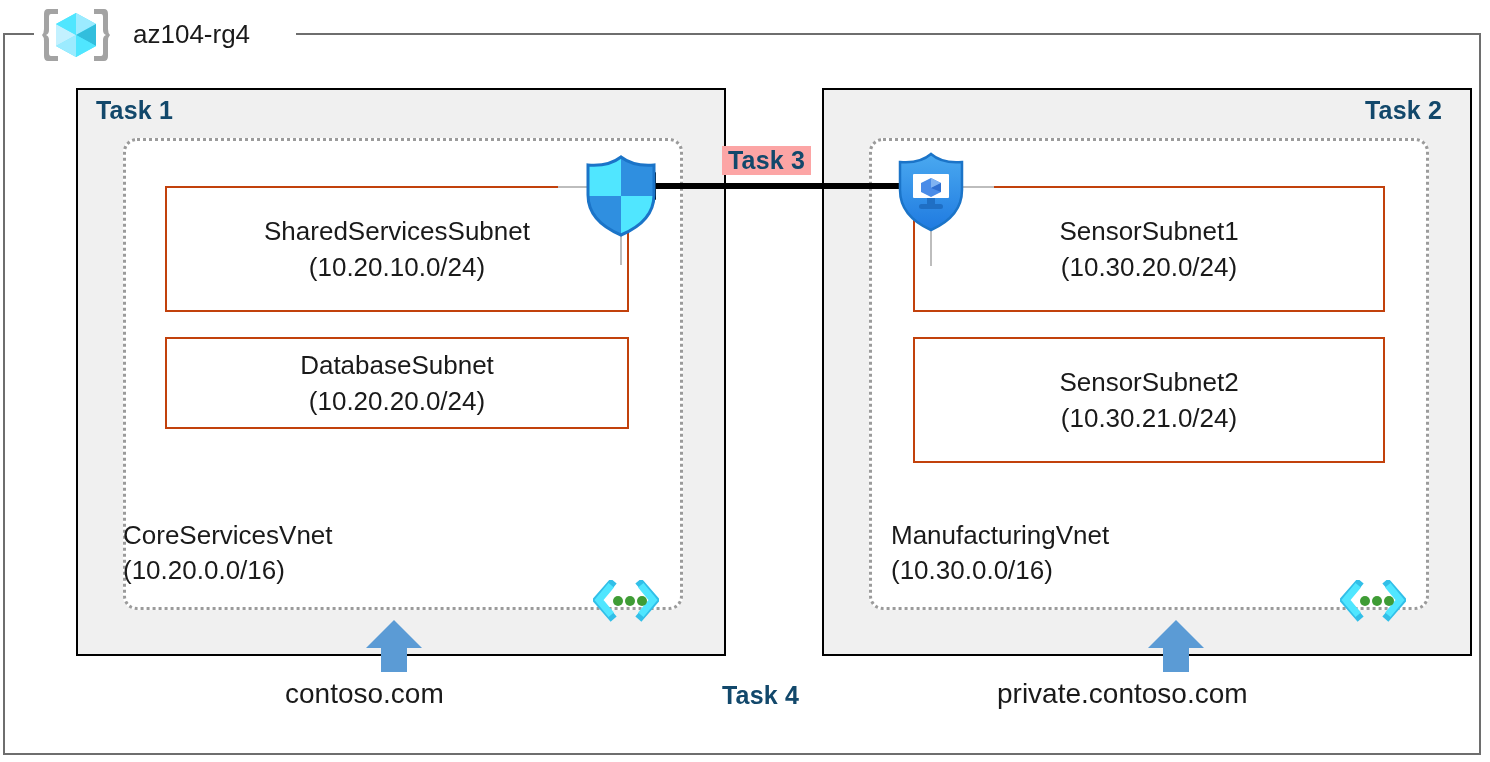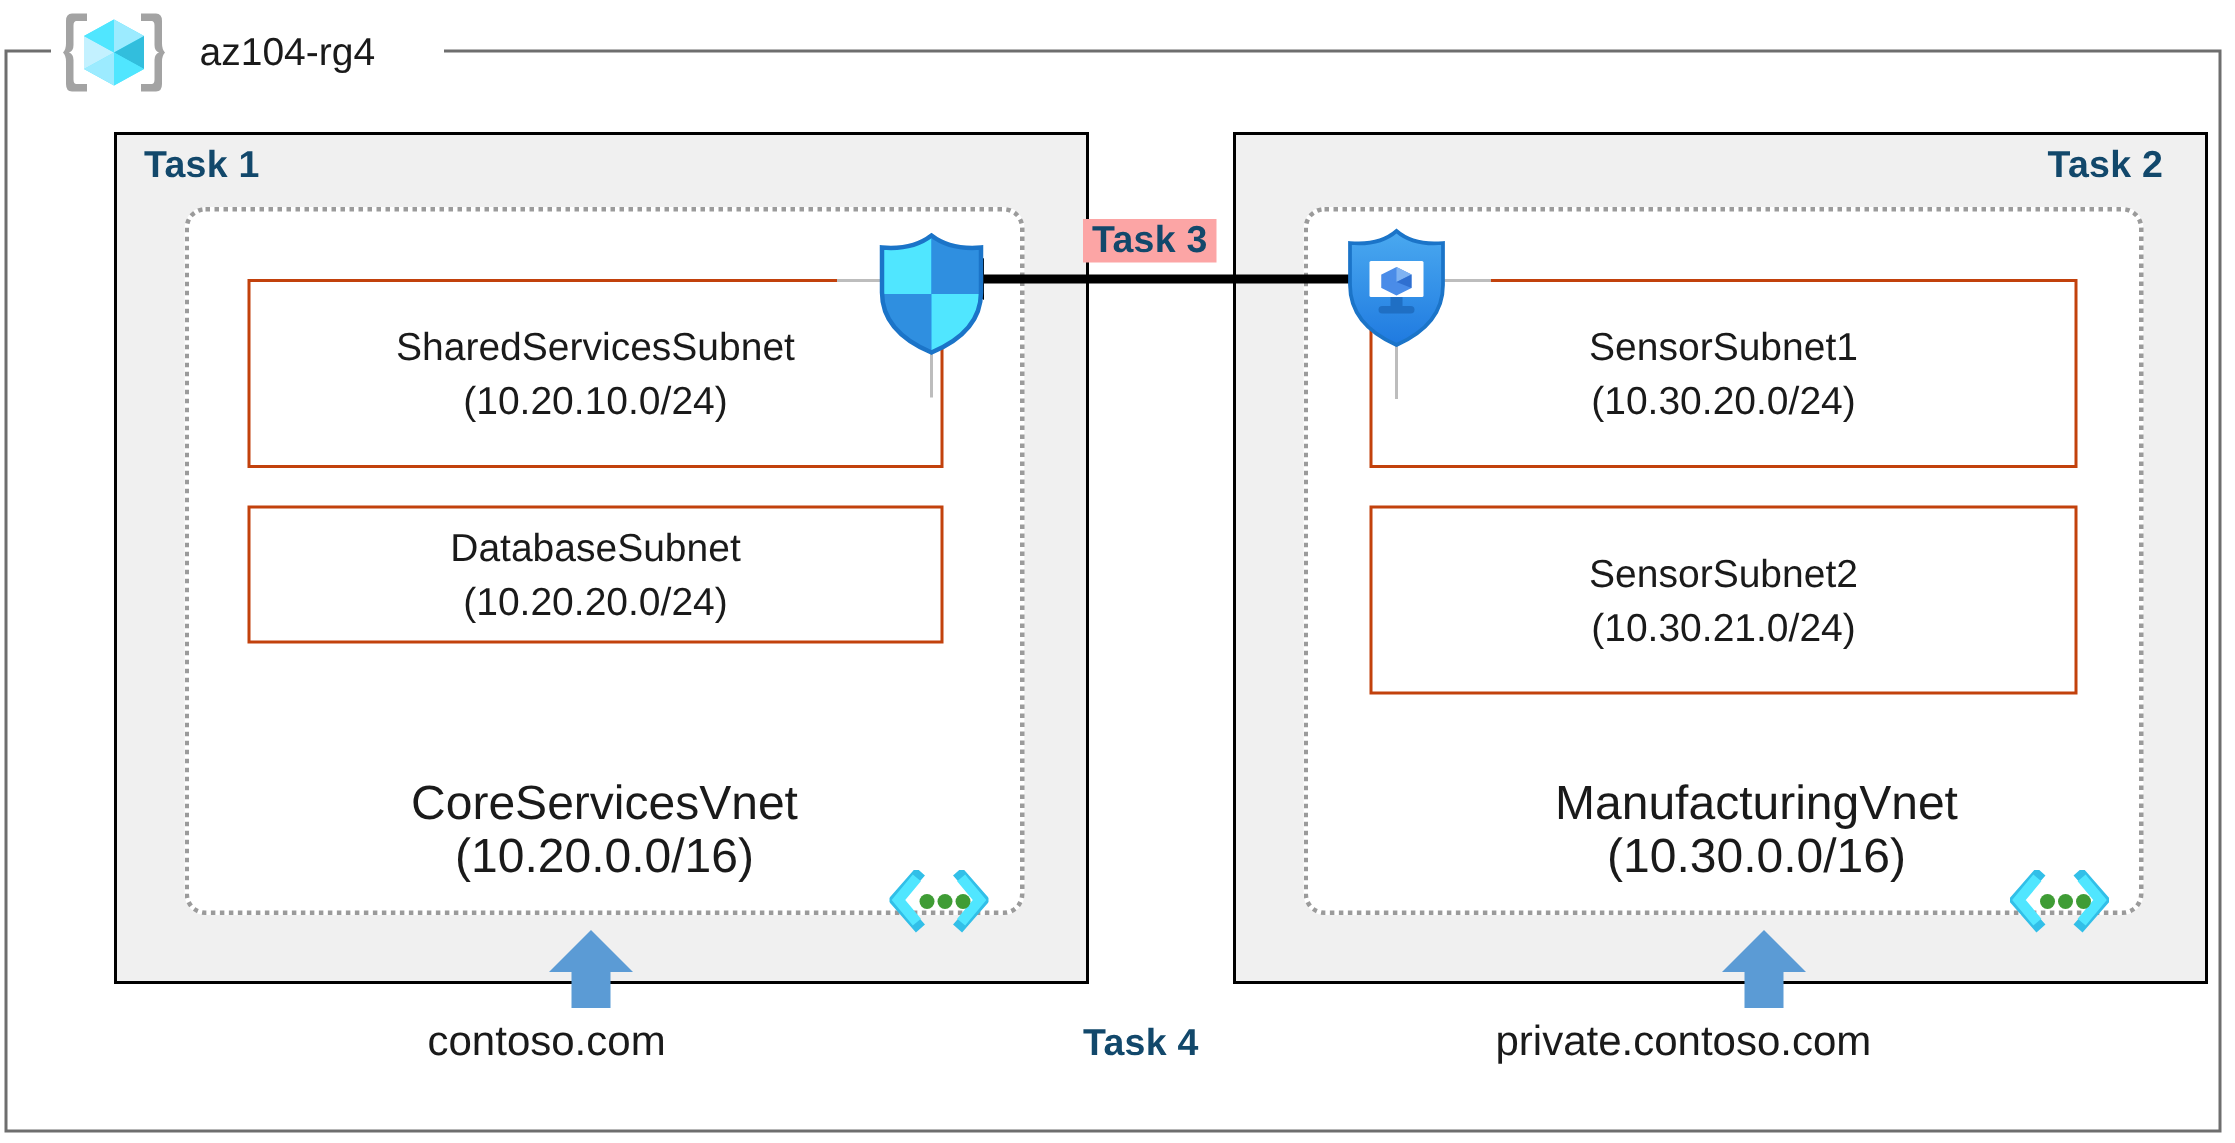--- a/index.html
+++ b/index.html
@@ -78,22 +78,22 @@
     border:3px dotted #9b9b9b;
     border-radius:14px;
     box-sizing:border-box;
   }
   #vnet1{ left:123px; top:138px; width:560px; height:472px; }
   #vnet2{ left:869px; top:138px; width:560px; height:472px; }
 
   .vnet-name{
     position:absolute;
     width:100%;
-    text-align:center;
-    font-size:32px;
+    text-align:left;
+    font-size:26px;
     color:#1a1a1a;
     line-height:35px;
     left:0;
   }
   #vnet1-name{ top:380px; }
   #vnet2-name{ top:380px; }
   .vnet-name .cidr{ display:block; }
 
   
   .subnet{

